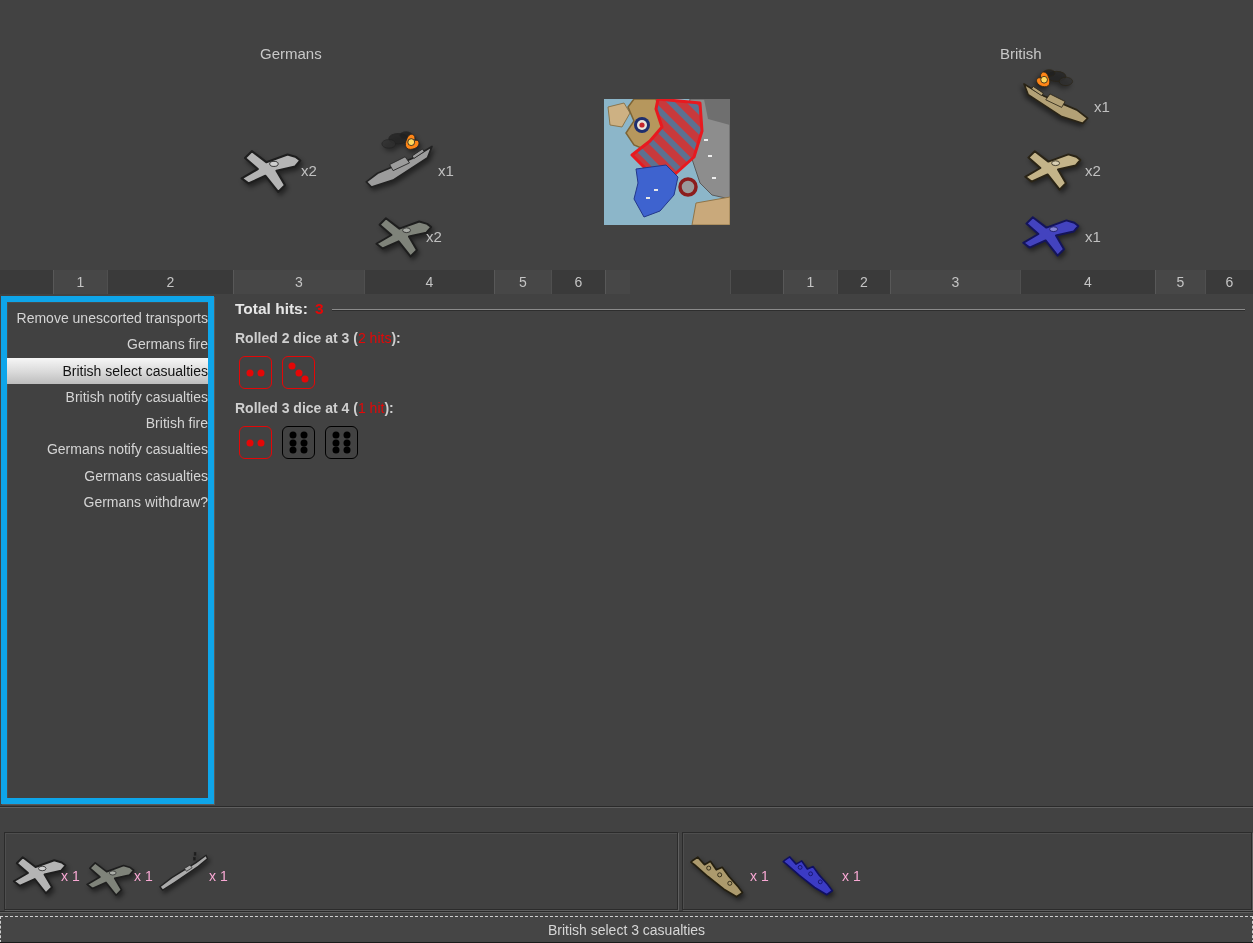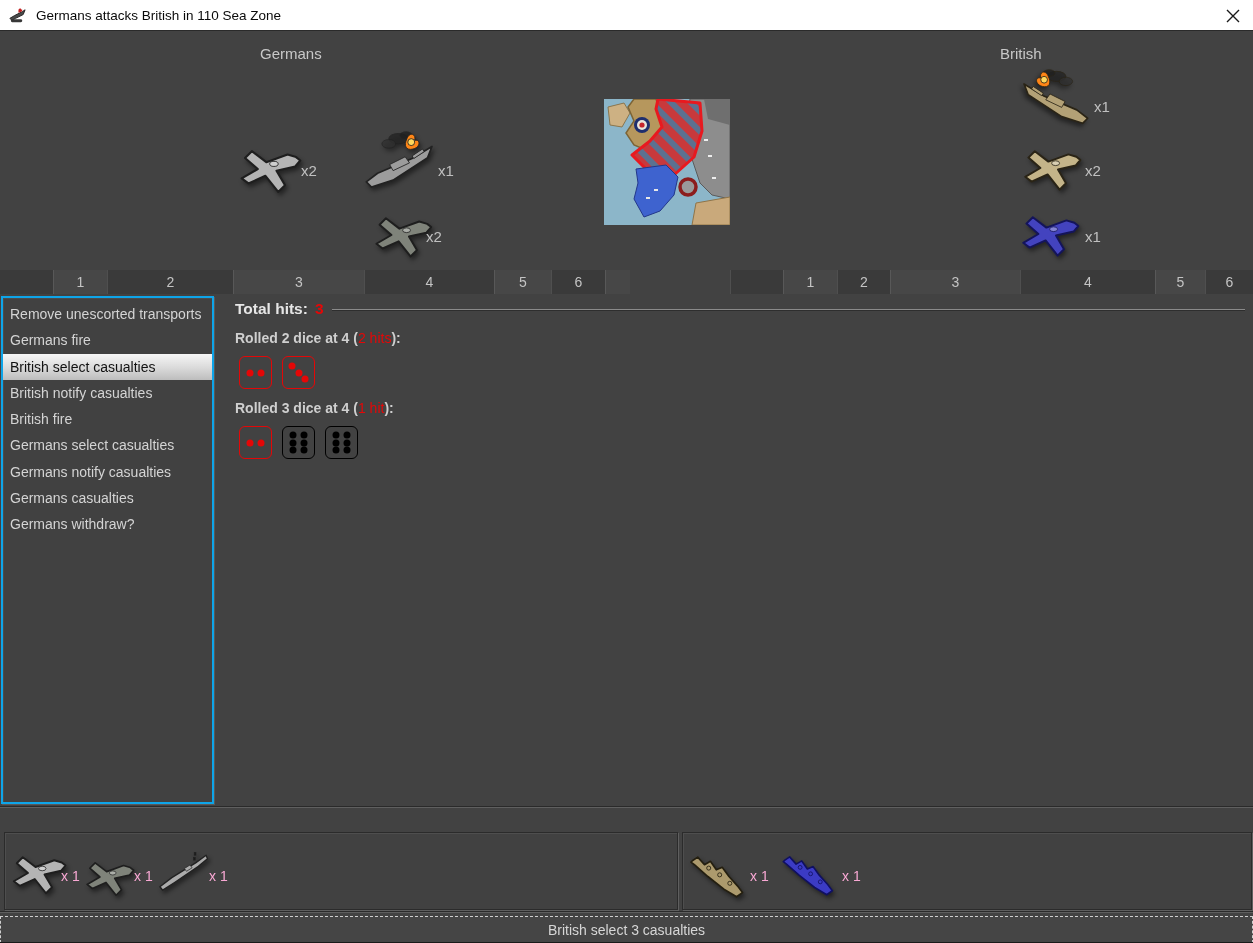--- a/index.html
+++ b/index.html
@@ -33,23 +33,24 @@
     display:flex; align-items:center; justify-content:center;
     font-size:14px; color:#c4c4c4;
     border-left:1px solid rgba(130,130,130,0.30);
   }
   .strip-cell.dark { background:#3a3a3a; }
   .strip-cell.light { background:#474747; }
   
   .steps-panel {
     position:absolute; left:1px; top:296px; width:213px; height:508px;
     background:#414141;
-    border:2px solid #0ea5e9;
+    border:6px solid #0ea5e9;
     box-shadow:1px 1px 0 rgba(110,110,110,0.55), inset 1px 1px 0 rgba(110,110,110,0.25);
     padding-top:3px;
+    text-align:right;
   }
   .step-item {
     height:26.3px; line-height:26.3px; padding-left:7px;
     font-size:14px; color:#d4d4d4; white-space:nowrap; overflow:hidden;
   }
   .step-item.selected {
     background:linear-gradient(180deg,#f6f6f6 0%,#d9d9d9 55%,#bdbdbd 100%);
     color:#121212;
   }
   
@@ -136,33 +137,20 @@
       <path d="M6,16 L12,12 L20,21 L27,17 L34,27 L41,24 L49,35 L59,46 L65,54 L58,59 L43,50 L24,35 L8,21 L4,18 Z" stroke-width="2" stroke-linejoin="round"></path>
       <circle class="deck-dot" cx="25" cy="25" r="2.4"></circle>
       <circle class="deck-dot" cx="38" cy="33" r="2.4"></circle>
       <circle class="deck-dot" cx="50" cy="43" r="2.4"></circle>
     </symbol>
   </defs>
 </svg>
 
 <div id="window">
 
-  <div class="titlebar">
-    <svg class="app-icon" viewBox="0 0 20 20">
-      <path d="M2,13 L7,10 L15,6 L18,4 L16,9 L8,13 L4,15 Z" fill="#4a4a4a" stroke="#222" stroke-width="1"></path>
-      <path d="M11,4 C12,2 14,2 14,4 C15,3 16,5 14,6 L11,7 Z" fill="#c42222"></path>
-      <rect x="3" y="14" width="12" height="3" rx="1.5" fill="#383838"></rect>
-    </svg>
-    <span class="title-text">Germans attacks British in 110 Sea Zone</span>
-    <div class="close-btn">
-      <svg width="14" height="14" viewBox="0 0 14 14">
-        <path d="M1,1 L13,13 M13,1 L1,13" stroke="#1a1a1a" stroke-width="1.4"></path>
-      </svg>
-    </div>
-  </div>
 
   <div class="side-header" style="left:260px; top:45px;">Germans</div>
   <div class="side-header" style="left:1000px; top:45px;">British</div>
 
   <div class="map-wrap">
     <svg viewBox="0 0 126 126" width="126" height="126">
       <defs>
         <pattern id="zstripes" width="14" height="14" patternTransform="rotate(45)" patternUnits="userSpaceOnUse">
           <rect width="14" height="14" fill="#c8393c"></rect>
           <rect y="8" width="14" height="6" fill="#5c7190"></rect>
@@ -246,35 +234,34 @@
   <div class="strip-cell dark" style="left:1020px; width:135px;">4</div>
   <div class="strip-cell light" style="left:1155px; width:50px;">5</div>
   <div class="strip-cell dark" style="left:1205px; width:48px;">6</div>
 
   <div class="steps-panel">
     <div class="step-item">Remove unescorted transports</div>
     <div class="step-item">Germans fire</div>
     <div class="step-item selected">British select casualties</div>
     <div class="step-item">British notify casualties</div>
     <div class="step-item">British fire</div>
-    <div class="step-item">Germans select casualties</div>
     <div class="step-item">Germans notify casualties</div>
     <div class="step-item">Germans casualties</div>
     <div class="step-item">Germans withdraw?</div>
   </div>
 
   <div class="dice-panel">
     <div class="total-row">
       <span class="total-label">Total hits:</span>
       <span class="total-value" style="color:#e40707;">3</span>
       <span class="total-rule"></span>
     </div>
 
     <div class="roll-label r1-label">
-      <span>Rolled 2 dice at 4 (</span><span class="hits" style="color:#e40707;">2 hits</span><span>):</span>
+      <span>Rolled 2 dice at 3 (</span><span class="hits" style="color:#e40707;">2 hits</span><span>):</span>
     </div>
     <div class="dice-row r1-dice">
         <div class="die hit">
           <span class="pip" style="left: 32%; top: 50%;"></span>
           <span class="pip" style="left: 68%; top: 50%;"></span>
         </div>
         <div class="die hit">
           <span class="pip" style="left: 28%; top: 28%;"></span>
           <span class="pip" style="left: 50%; top: 50%;"></span>
           <span class="pip" style="left: 72%; top: 72%;"></span>

